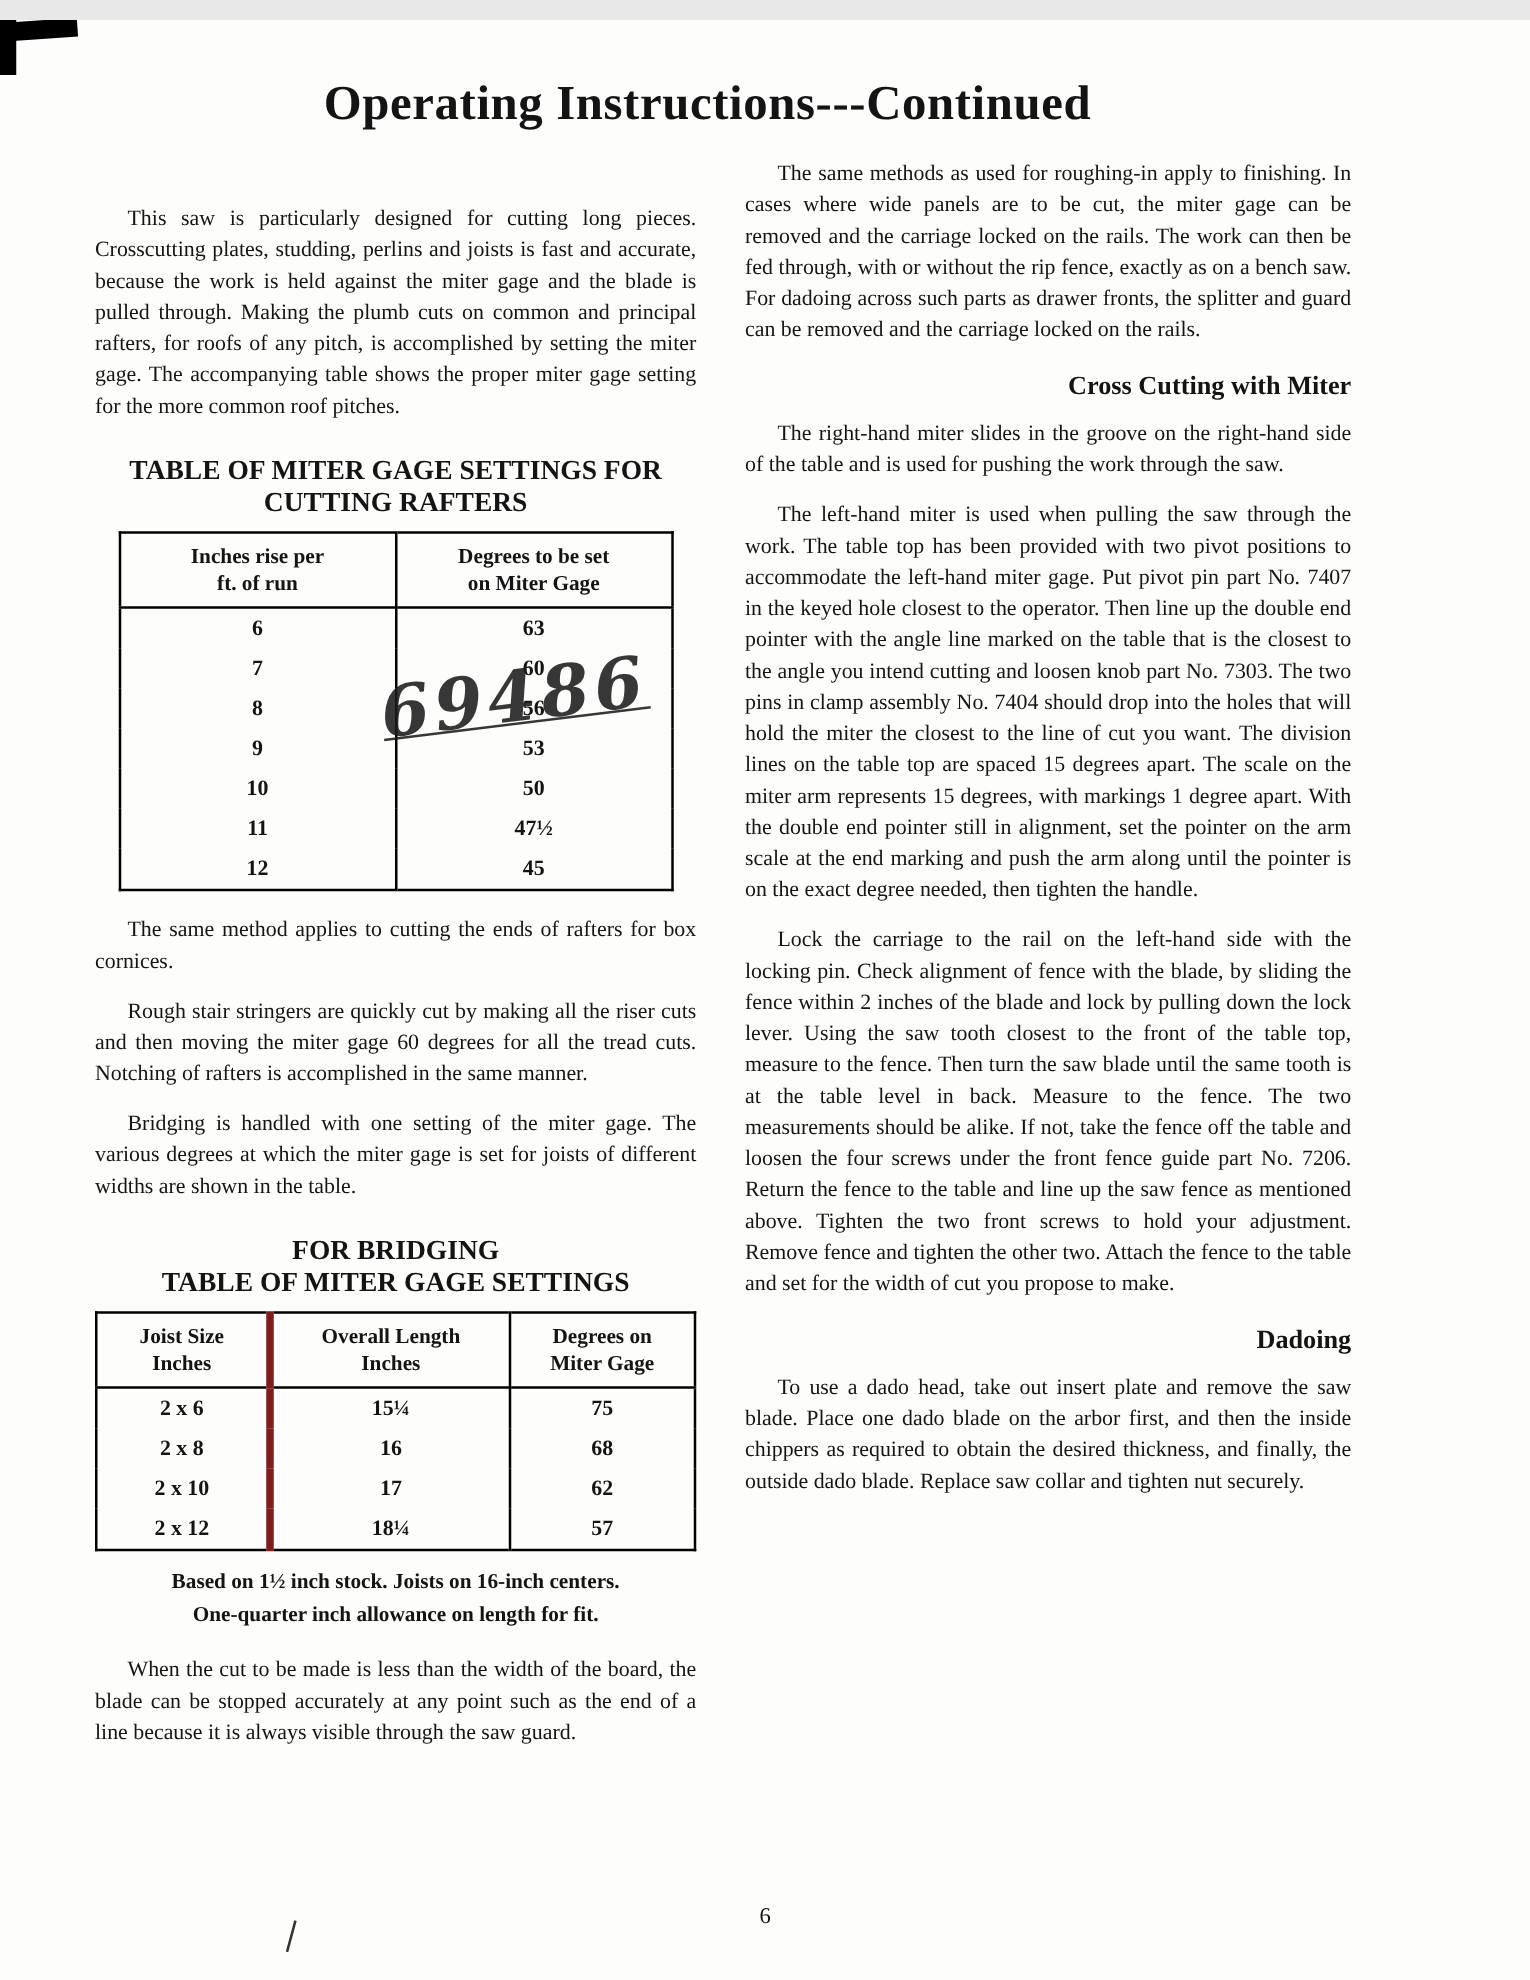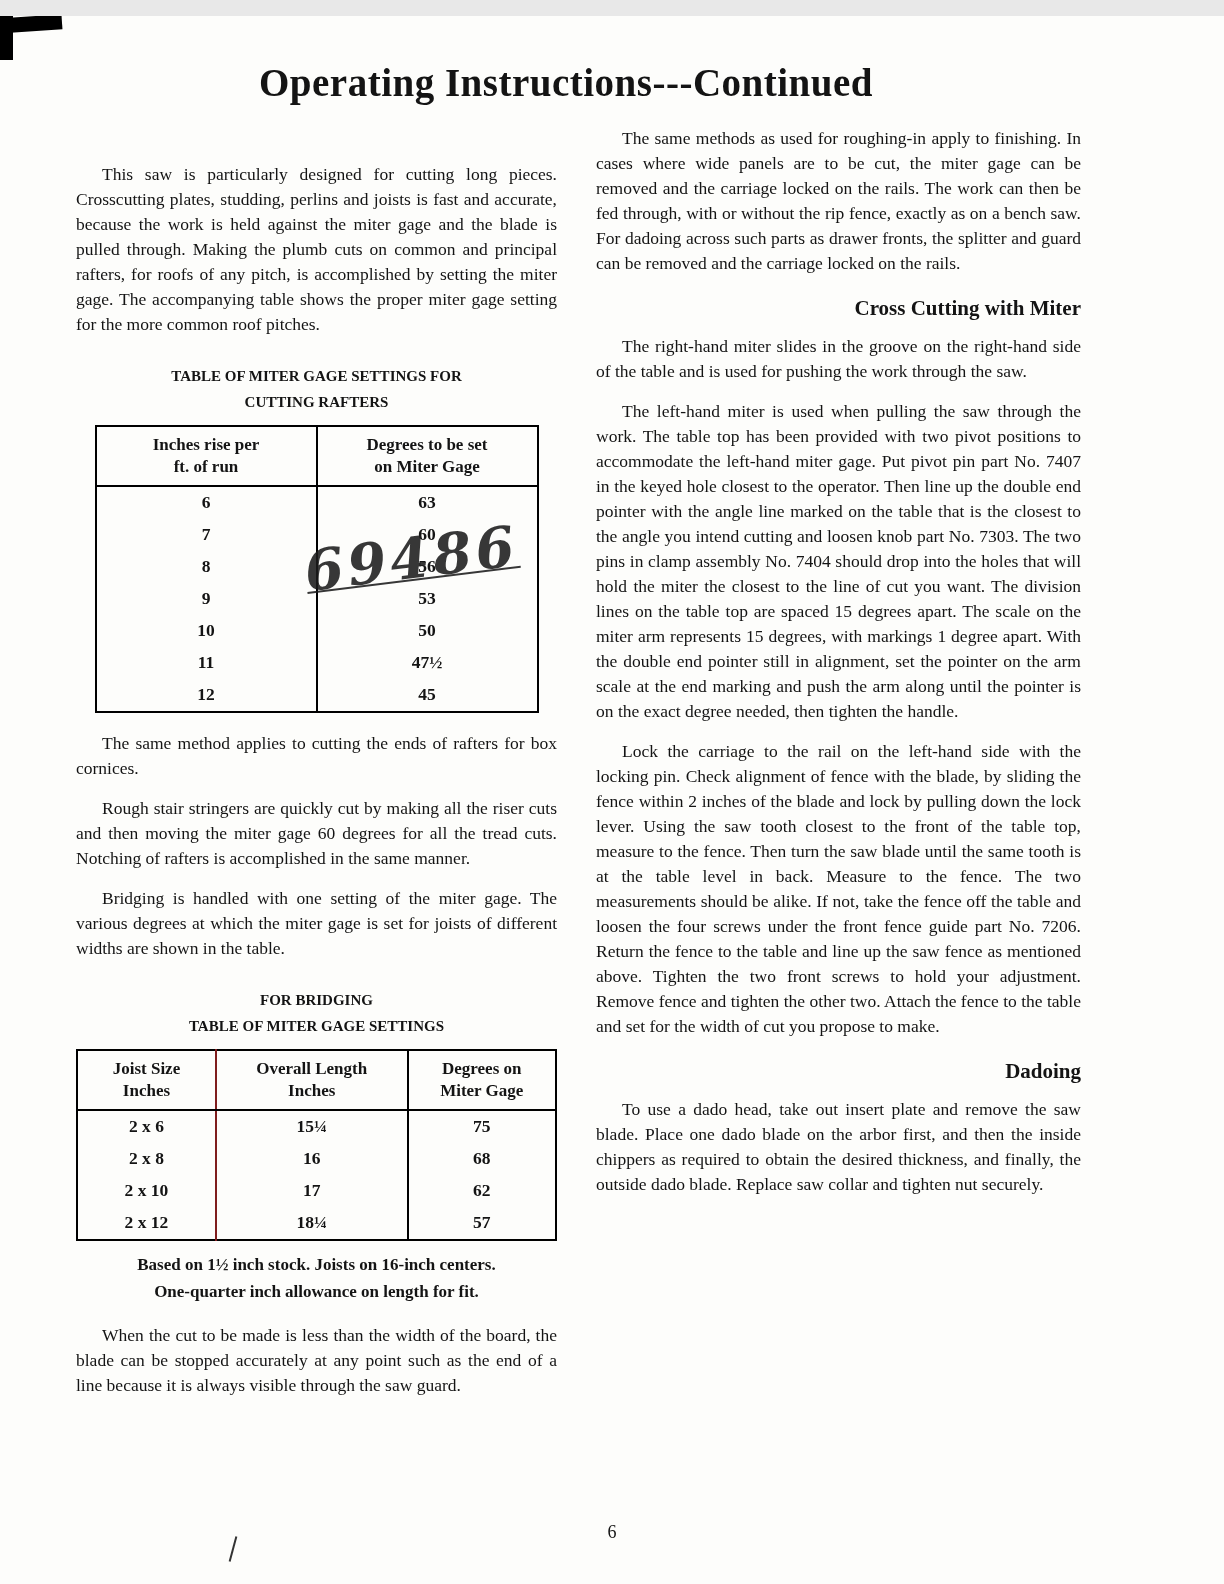--- a/index.html
+++ b/index.html
@@ -21,31 +21,31 @@
   .col { position:absolute; }
   .col-left  { left:76px;  top:146px; width:481px; }
   .col-right { left:596px; top:110px; width:485px; }
   p.body {
     margin:0 0 15px 0;
     font-size:17.5px; line-height:25px;
     text-align:justify; text-indent:26px;
   }
   .tbl-heading {
     text-align:center; font-weight:bold;
-    font-size:15px; line-height:26px;
+    font-size:22px; line-height:26px;
     margin:26px 0 10px 0;
   }
   .tablewrap { position:relative; margin-bottom:18px; }
   table { border-collapse:collapse; margin:0 auto; background:transparent; }
   .t1 { width:444px; border:2.5px solid #000; }
   .t2 { width:481px; border:2.5px solid #000; }
   th { font-weight:bold; font-size:17px; line-height:22px; padding:7px 11px; border-bottom:2px solid #000; text-align:center; }
   td { text-align:center; font-weight:bold; font-size:17.5px; padding:5px 2px 6px 2px; }
   .t1 .c1 { border-right:2px solid #000; width:50%; }
-  .t2 .c1 { border-right:2px solid #7f1d1d; width:29%; }
+  .t2 .c1 { border-right:6px solid #7f1d1d; width:29%; }
   .t2 .c2 { border-right:2px solid #000; width:40%; }
   .hdr-line { display:block; }
   .handwriting {
     position:absolute; top:100px; left:228px;
     font-family:"DejaVu Serif", serif;
     font-style:italic; font-size:56px; font-weight:bold;
     color:#1c1c1c;
     transform:rotate(-7deg);
     letter-spacing:4px;
     text-decoration:underline;

